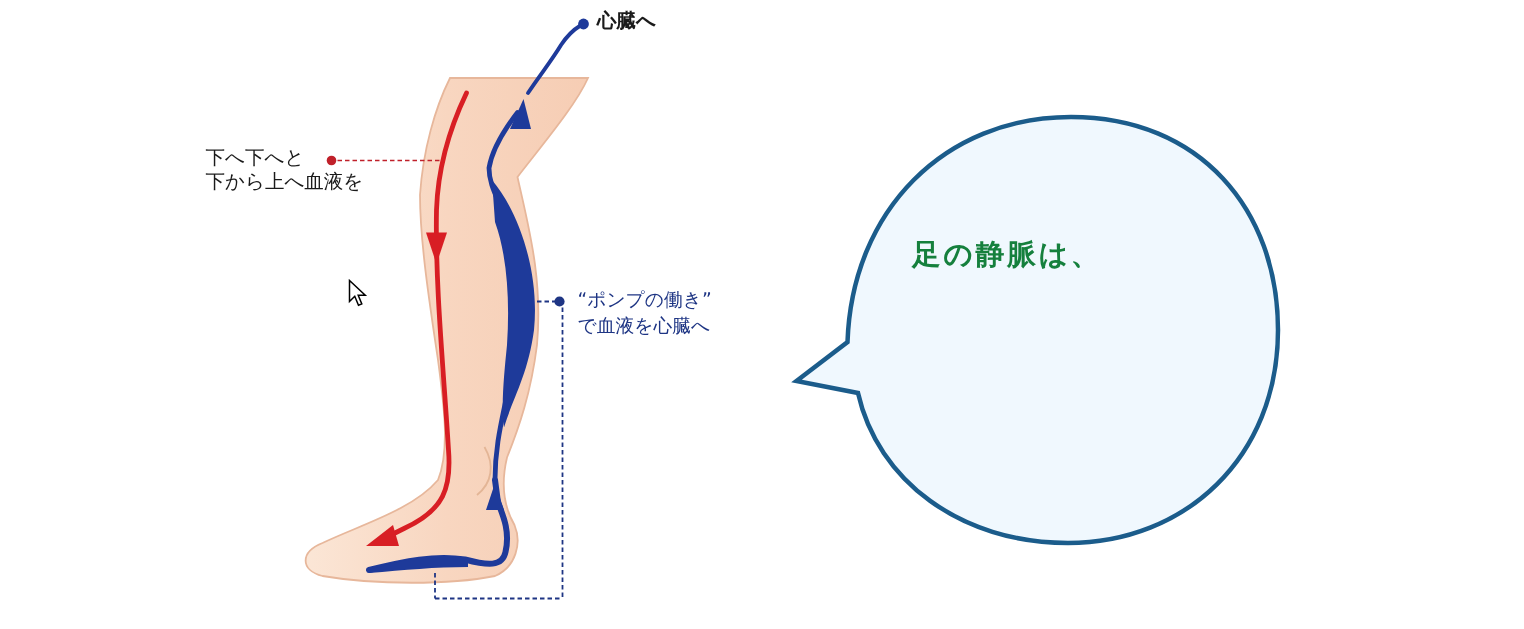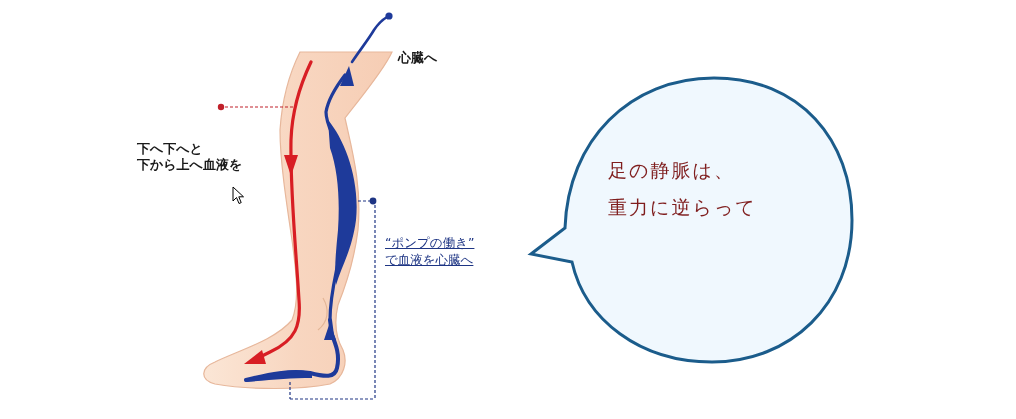--- a/index.html
+++ b/index.html
@@ -16,52 +16,50 @@
   }
   .canvas {
     position: absolute;
     left: 0; top: 0;
     width: 1016px; height: 419px;
   }
   .label {
     position: absolute;
     white-space: nowrap;
     line-height: 1.25;
-    margin-top: 43px;
   }
   .label-heart {
     left: 398px;
     top: 7px;
     font-size: 13px;
     font-weight: bold;
     color: #1a1a1a;
   }
   .label-down {
     left: 137px;
     top: 98px;
     font-size: 13px;
-    font-weight: bold;
+    font-weight: normal;
     color: #1a1a1a;
   }
   .label-down span { display: block; }
   .label-pump {
     left: 385px;
     top: 192px;
     font-size: 12.5px;
     color: #1e3584;
-    text-decoration: underline;
   }
   .label-pump span { display: block; line-height: 1.35; }
   .bubble-text {
     position: absolute;
     left: 608px;
     top: 152px;
     font-size: 19px;
-    font-weight: normal;
-    color: #7f1d1d;
+    font-weight: bold;
+    color: #15803d;
     letter-spacing: 2px;
     line-height: 37px;
   }
   .bubble-text span { display: block; }
   .cursor {
     position: absolute;
     left: 232px;
     top: 186px;
     width: 14px;
     height: 20px;
@@ -170,20 +168,19 @@
     <span>下から上へ血液を</span>
   </div>
 
   <div class="label label-pump">
     <span>“ポンプの働き”</span>
     <span>で血液を心臓へ</span>
   </div>
 
   <div class="bubble-text">
     <span>足の静脈は、</span>
-    <span>重力に逆らって</span>
   </div>
 
   
   <svg class="cursor" viewBox="0 0 14 20">
     <path d="M1 1 L1 15 L4.5 11.5 L7 17.5 L9.2 16.6 L6.8 10.8 L11.5 10.8 Z" fill="#ffffff" stroke="#000000" stroke-width="1"></path>
   </svg>
 </div>
 
 </body></html>

